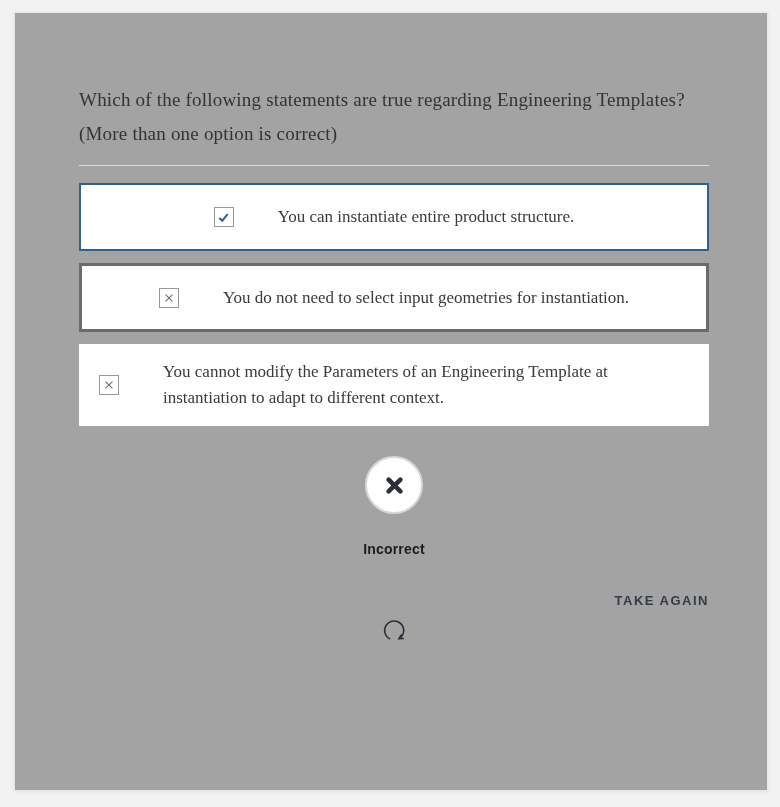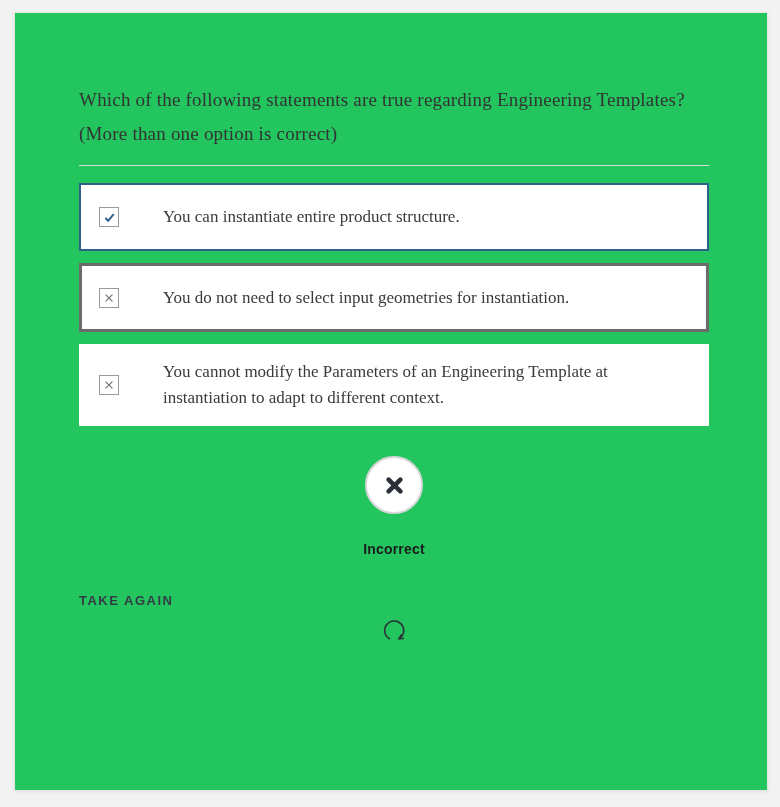--- a/index.html
+++ b/index.html
@@ -6,21 +6,21 @@
   html, body {
     width: 780px; height: 807px;
     background: #f2f2f2;
     font-family: "Liberation Sans", sans-serif;
     overflow: hidden;
   }
   .card {
     position: absolute;
     left: 14px; top: 12px;
     width: 754px; height: 779px;
-    background: #22c55e;
+    background: #a3a3a3;
     border: 1px solid #e6e6e6;
     box-shadow: 0 1px 4px rgba(0,0,0,0.07);
   }
   .content {
     padding: 70px 58px 0 64px;
   }
   .question {
     font-family: "Liberation Serif", "DejaVu Serif", serif;
     font-size: 19px;
     line-height: 34px;
@@ -35,20 +35,21 @@
   .options {
     margin-top: 17px;
   }
   .option {
     display: flex;
     align-items: center;
     min-height: 68px;
     padding: 15px 18px;
     margin-bottom: 12px;
     background: #ffffff;
+    justify-content: center;
   }
   .option.state-selected {
     border: 2px solid #2f618c;
   }
   .option.state-outlined {
     border: 3px solid #6b6b6b;
     min-height: 69px;
     padding: 15px 17px;
   }
   .option.state-plain {
@@ -94,21 +95,21 @@
   }
   .result-label {
     margin-top: 27px;
     font-size: 14px;
     font-weight: 600;
     color: #1d1d1d;
     letter-spacing: 0.2px;
   }
   .take-again {
     margin-top: 36px;
-    text-align: left;
+    text-align: right;
     background: none;
     border: none;
     display: block;
     width: 100%;
     cursor: pointer;
   }
   .take-again-label {
     font-size: 13px;
     font-weight: 700;
     letter-spacing: 1.5px;

